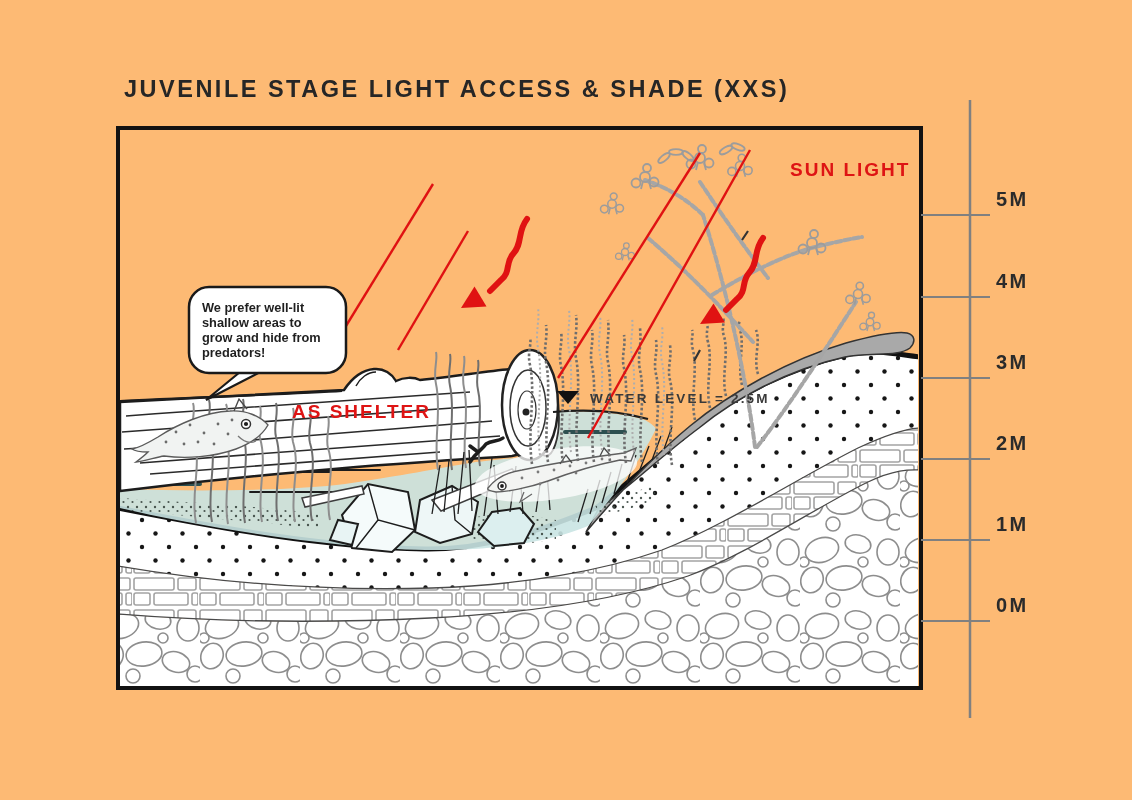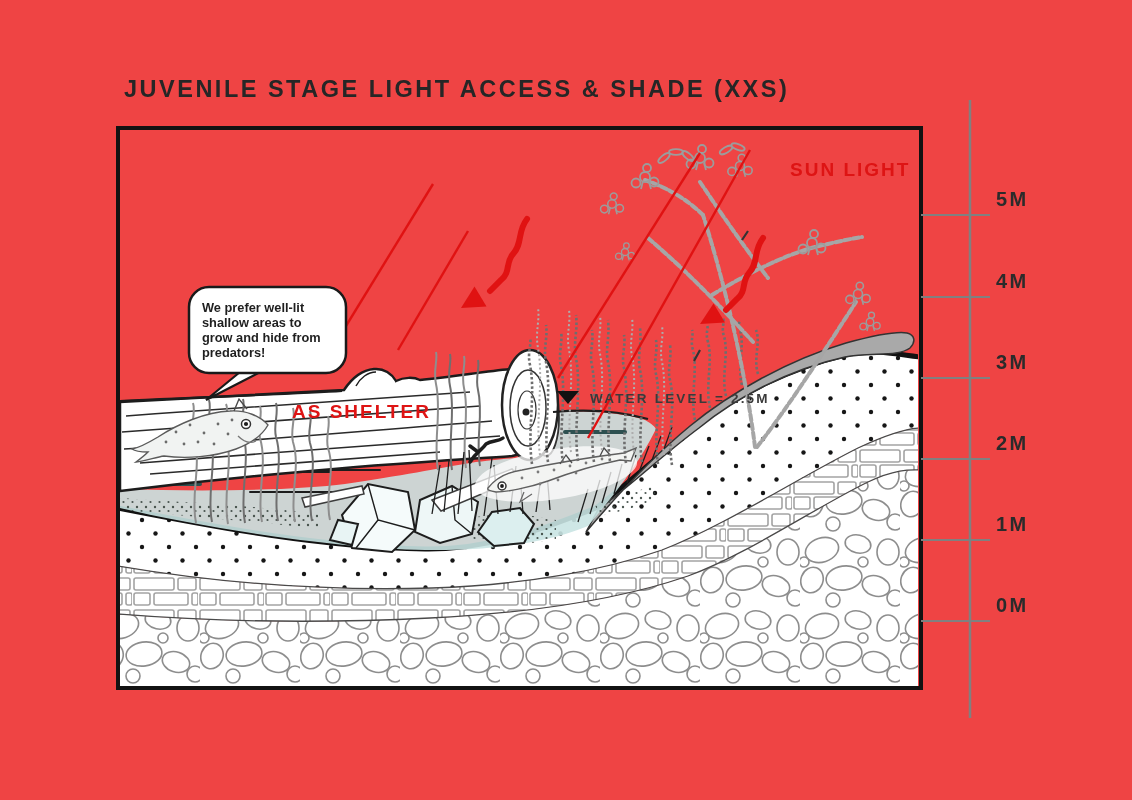--- a/index.html
+++ b/index.html
@@ -1,16 +1,16 @@
 <!DOCTYPE html>
 <html><head>
 <meta charset="utf-8">
 <style>
   html,body{margin:0;padding:0;background:#ffffff;}
-  #stage{position:relative;width:1132px;height:800px;background:#ef4444;overflow:hidden;
+  #stage{position:relative;width:1132px;height:800px;background:#fdba74;overflow:hidden;
          font-family:"Liberation Sans",sans-serif;}
   svg{display:block}
   text{font-family:"Liberation Sans",sans-serif;}
   .t-title{font-size:23.5px;font-weight:bold;letter-spacing:2.5px;fill:#262626;}
   .t-red{font-size:19px;font-weight:bold;letter-spacing:2px;fill:#de1414;}
   .t-wl{font-size:13.5px;font-weight:bold;letter-spacing:2.2px;fill:#3a3a3a;}
   .t-bub{font-size:12.8px;font-weight:bold;fill:#1f1f1f;}
   .t-scale{font-size:20px;font-weight:bold;letter-spacing:2.5px;fill:#2b2b2b;}
   .sketch{stroke:#8e8e8e;stroke-width:2;fill:none;}
   .sketch-d{stroke:#6f6f6f;stroke-width:2;fill:none;}

